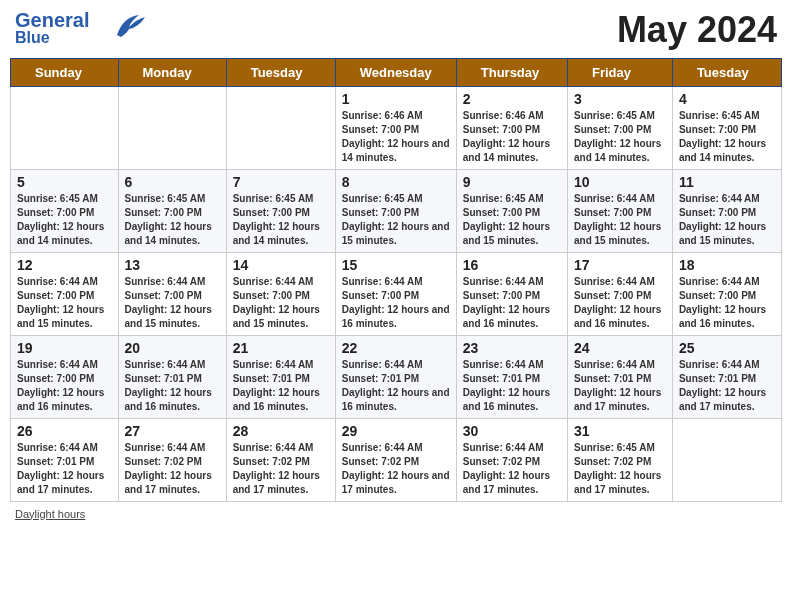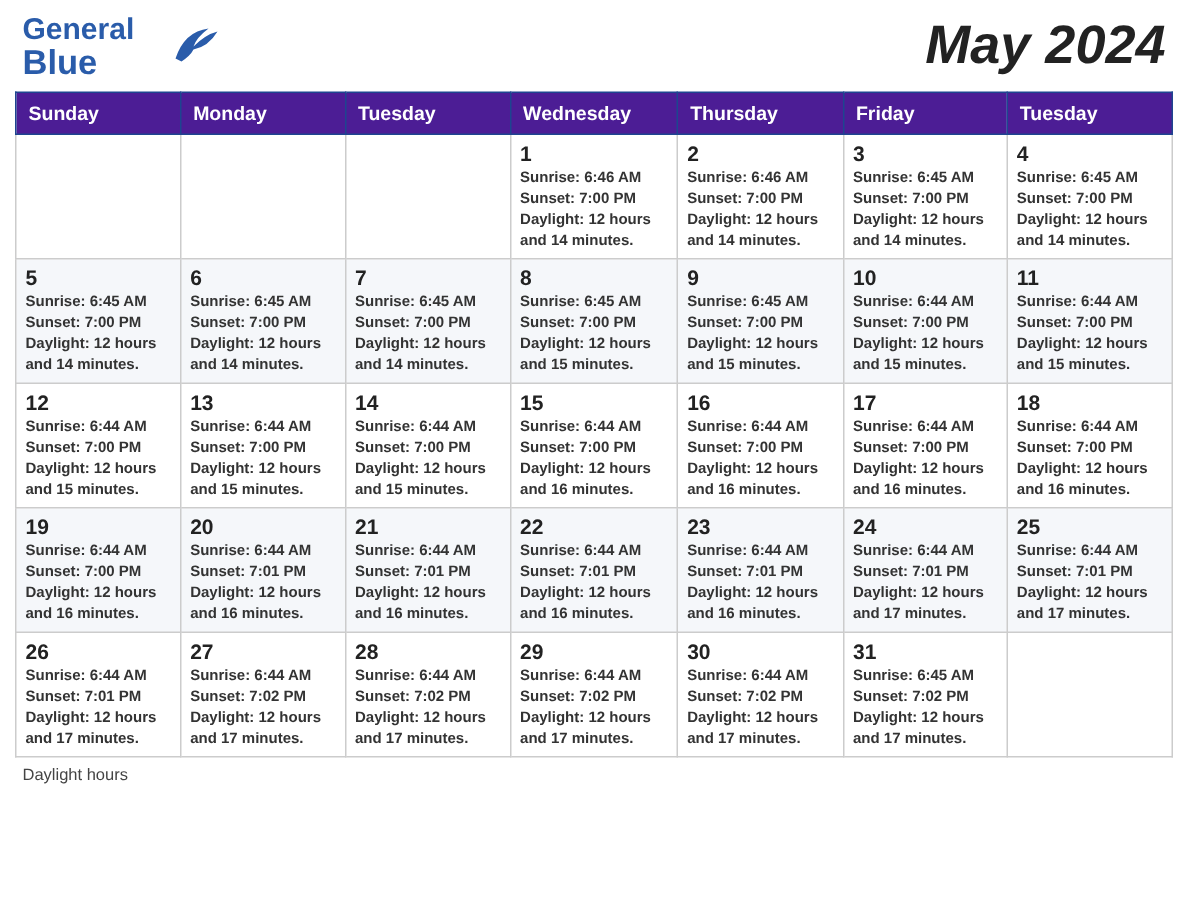--- a/index.html
+++ b/index.html
@@ -12,42 +12,41 @@
     }
     .header {
       display: flex;
       justify-content: space-between;
       align-items: flex-start;
       margin-bottom: 8px;
       padding: 0 5px;
     }
     .title-block {
       text-align: left;
-      font-style: italic;
     }
     .month-year {
       font-size: 36px;
       font-weight: bold;
       color: #222;
       line-height: 1.1;
     }
     .location {
       font-size: 18px;
       color: #444;
     }
     .calendar {
       width: 100%;
       border-collapse: collapse;
       border: 1px solid #ccc;
     }
     .calendar th {
-      background-color: #4c1d95;
+      background-color: #a16207;
       color: #fff;
       text-align: left;
-      padding: 6px 8px;
+      padding: 6px 24px;
       font-size: 13px;
       border: 1px solid #1e4590;
     }
     .calendar td {
       vertical-align: top;
       padding: 4px 6px;
       border: 1px solid #ccc;
       width: 113px;
       min-height: 80px;
       font-size: 10.5px;
@@ -70,39 +69,40 @@
       font-weight: bold;
     }
     .empty-cell {
       background: #fff !important;
     }
     .footer-note {
       font-size: 11px;
       color: #444;
       margin-top: 6px;
       padding-left: 5px;
+      text-decoration: underline;
     }
     
     .logo-wrap {
       display: flex;
       align-items: center;
       gap: 18px;
     }
     .logo-name {
       display: flex;
       flex-direction: column;
       line-height: 1;
     }
     .logo-general {
       font-size: 20px;
       font-weight: bold;
       color: #2a5caa;
     }
     .logo-blue {
-      font-size: 23px;
+      font-size: 16px;
       font-weight: bold;
       color: #2a5caa;
     }
     .bird-svg {
       margin-left: 2px;
       margin-top: -4px;
     }
   </style>
 </head>
 <body>

